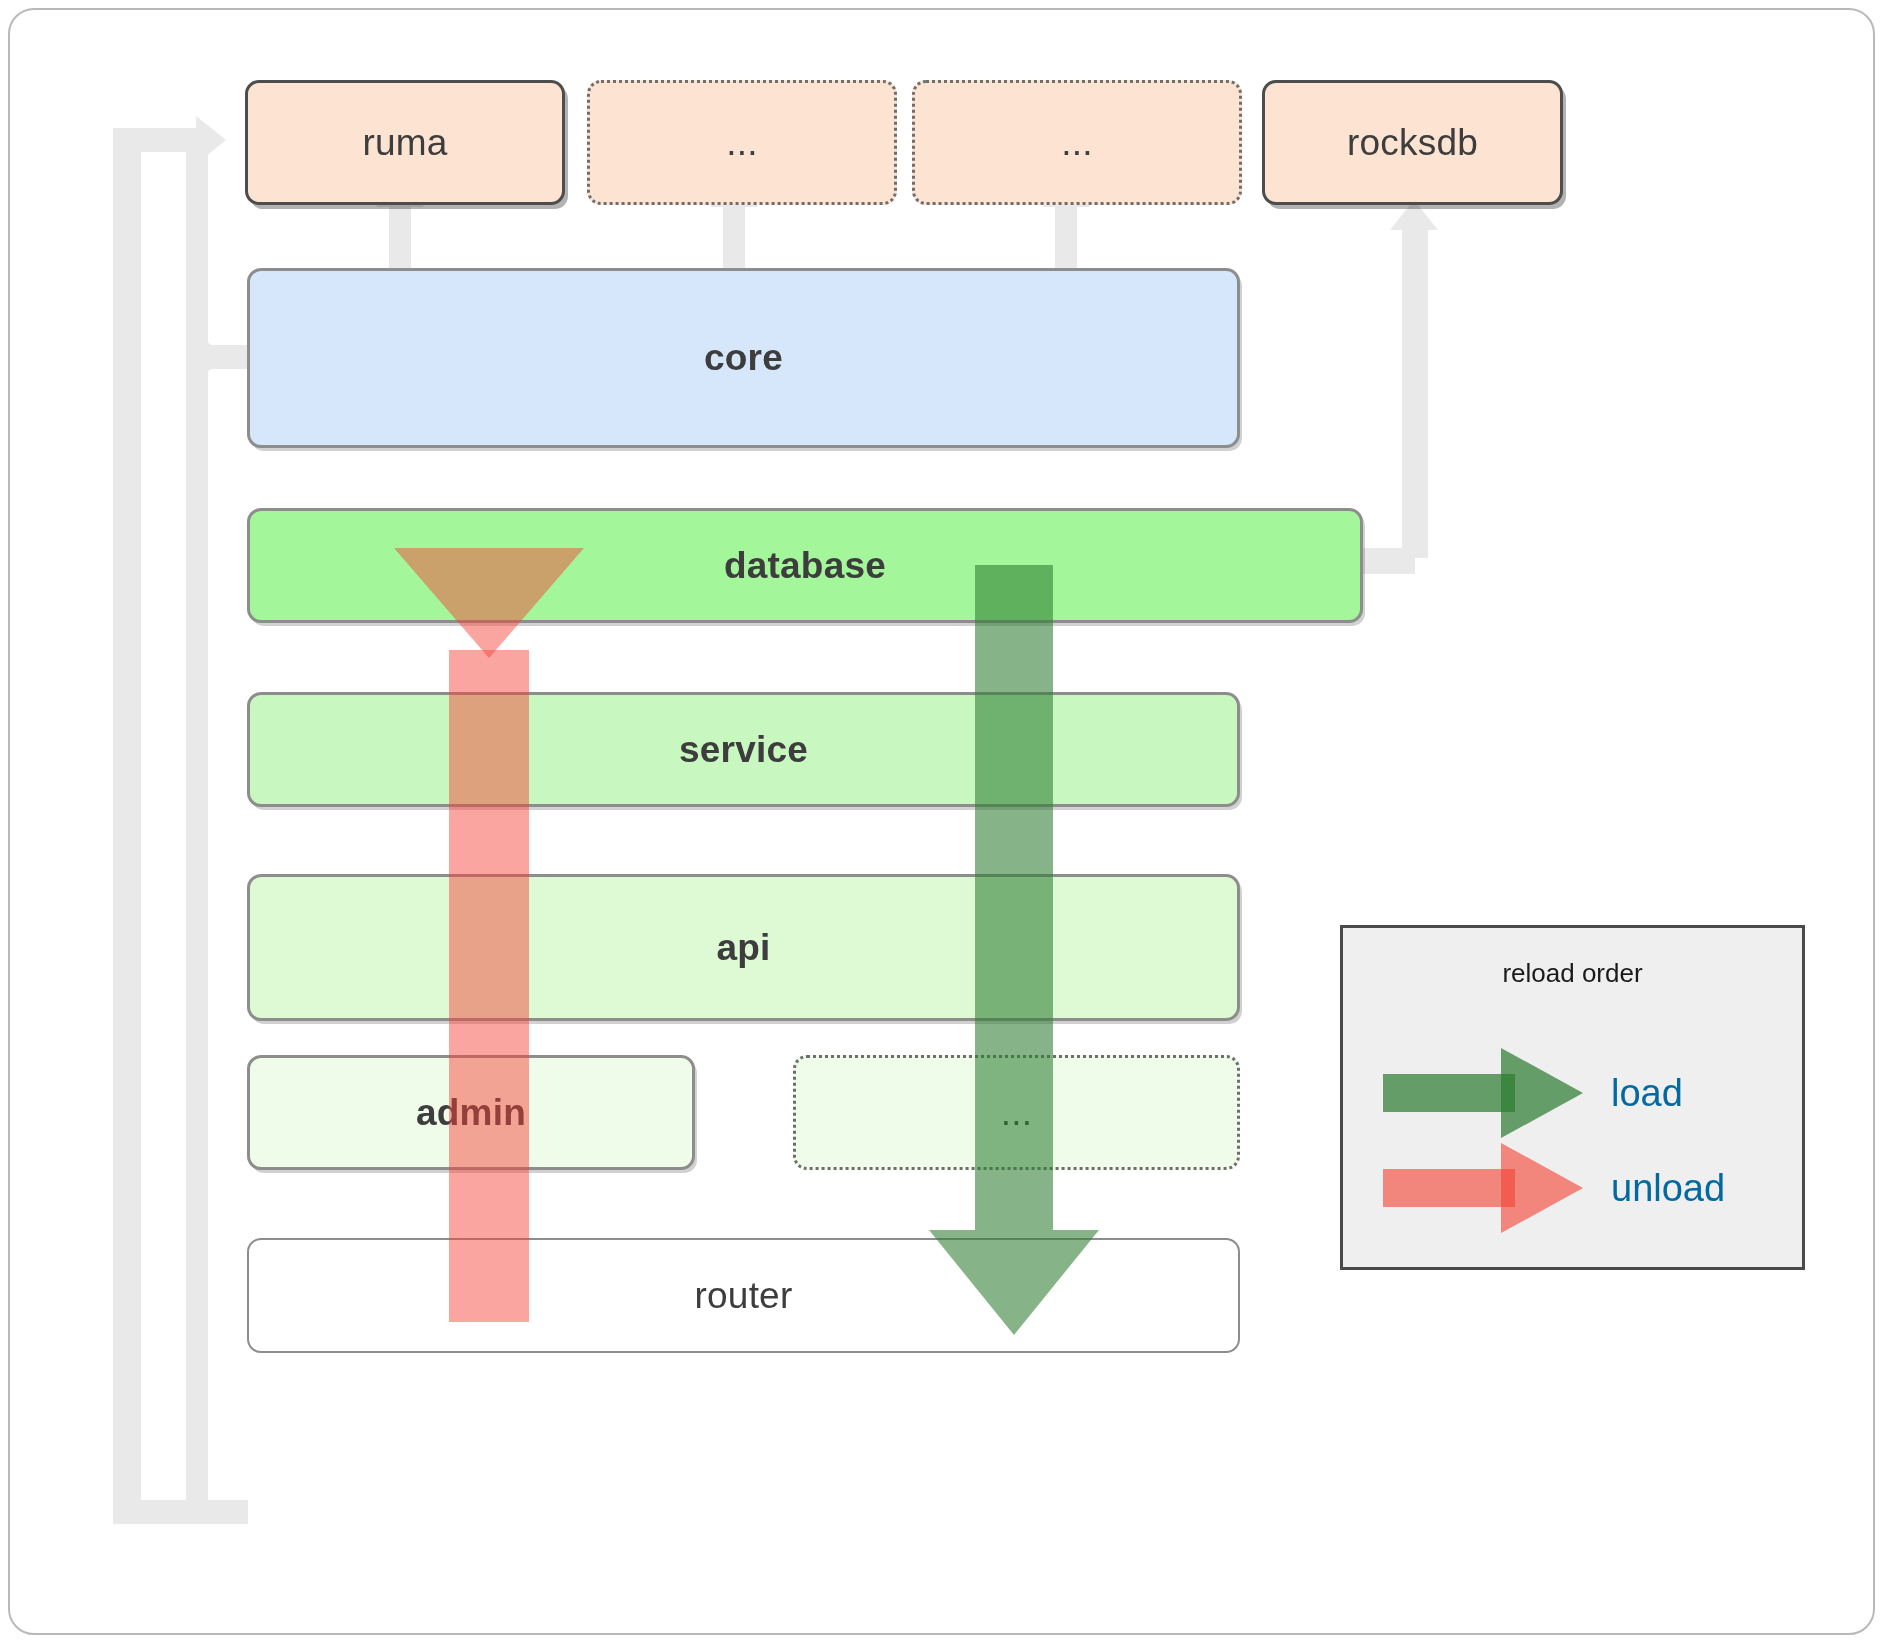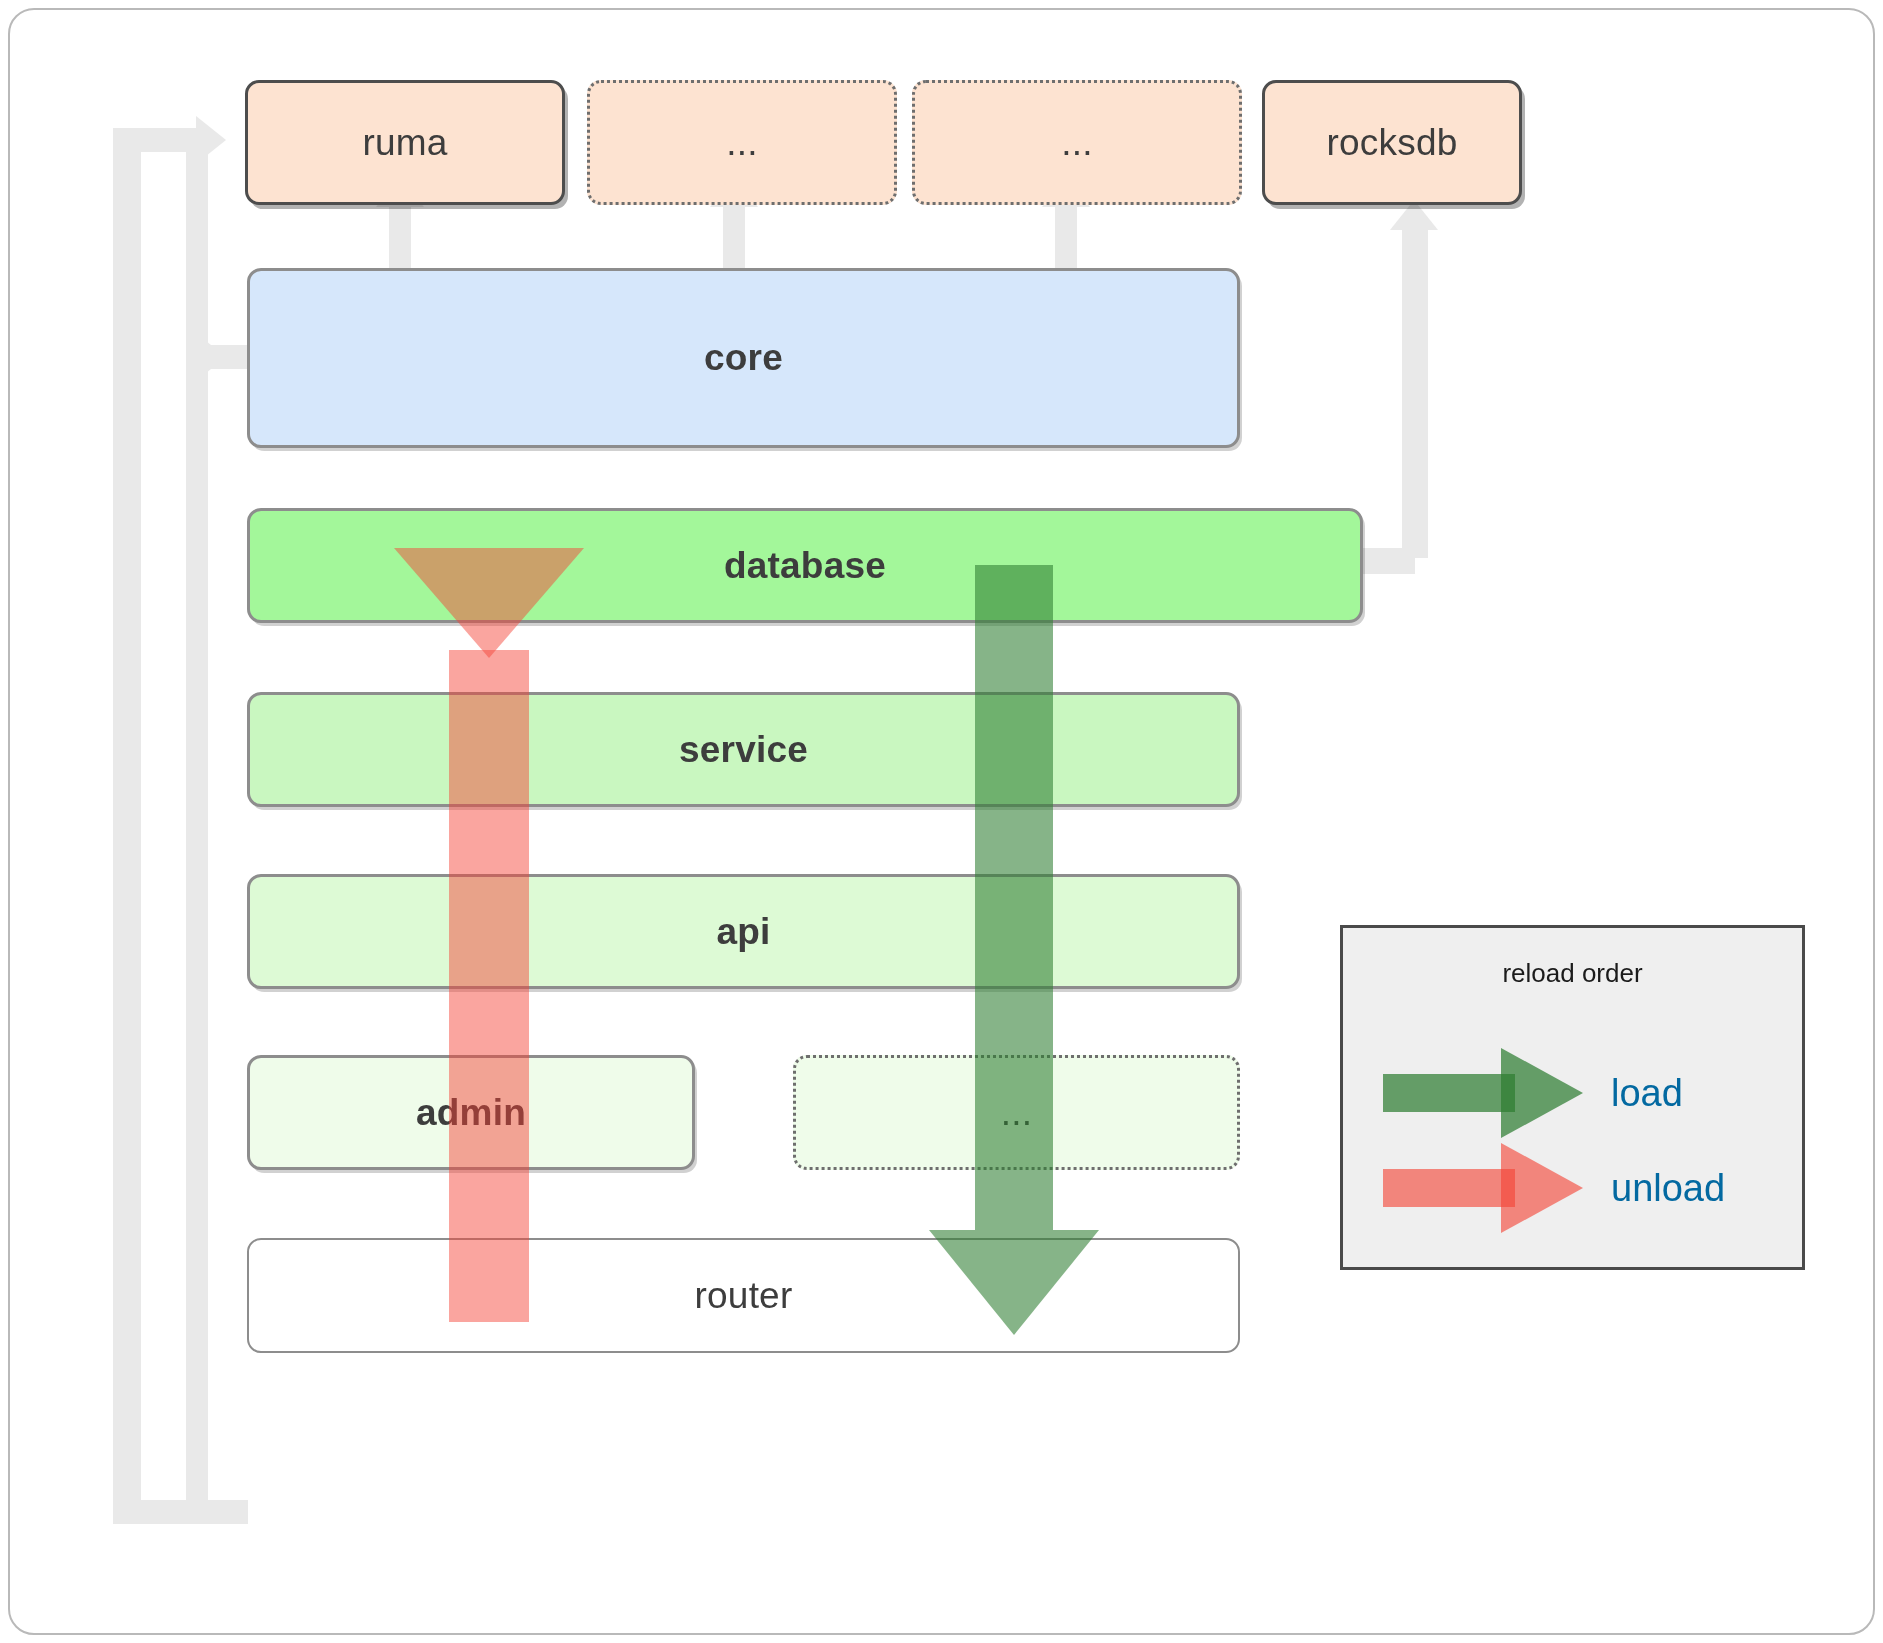--- a/index.html
+++ b/index.html
@@ -129,37 +129,37 @@
   </div>
 
   <div class="box dotted" style="left:587px; top:80px; width:310px; height:125px; background:#fde3d1;">
     <span>...</span>
   </div>
 
   <div class="box dotted" style="left:912px; top:80px; width:330px; height:125px; background:#fde3d1;">
     <span>...</span>
   </div>
 
-  <div class="box solid sh" style="left:1262px; top:80px; width:260px; height:125px; background:#fde3d1;">
+  <div class="box solid sh" style="left:1262px; top:80px; width:301px; height:125px; background:#fde3d1;">
     <span>rocksdb</span>
   </div>
 
   <div class="box grey shg" style="left:247px; top:268px; width:993px; height:180px; background:#d6e7fb;">
     <span>core</span>
   </div>
 
   <div class="box grey shg" style="left:247px; top:508px; width:1116px; height:115px; background:#a3f79a;">
     <span>database</span>
   </div>
 
   <div class="box grey shg" style="left:247px; top:692px; width:993px; height:115px; background:#c9f7c0;">
     <span>service</span>
   </div>
 
-  <div class="box grey shg" style="left:247px; top:874px; width:993px; height:115px; background:#ddfad5;">
+  <div class="box grey shg" style="left:247px; top:874px; width:993px; height:147px; background:#ddfad5;">
     <span>api</span>
   </div>
 
   <div class="box grey shg" style="left:247px; top:1055px; width:448px; height:115px; background:#effcea;">
     <span>admin</span>
   </div>
 
   <div class="box dotted" style="left:793px; top:1055px; width:447px; height:115px; background:#effcea;">
     <span>...</span>
   </div>

